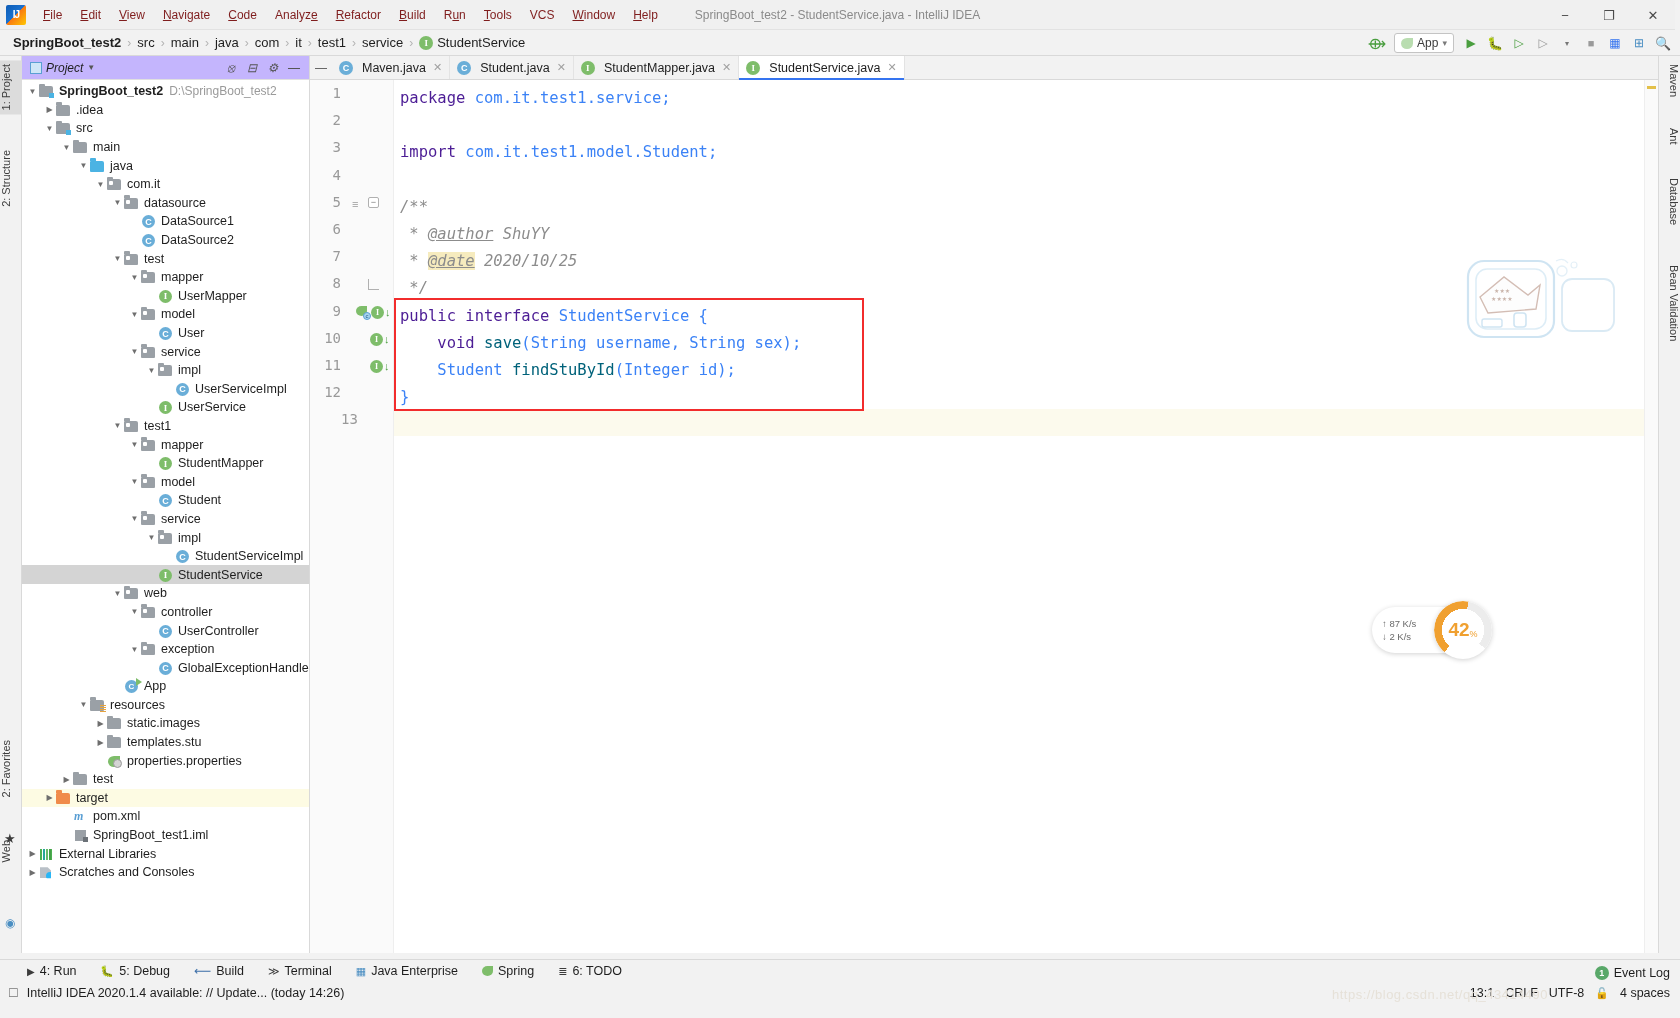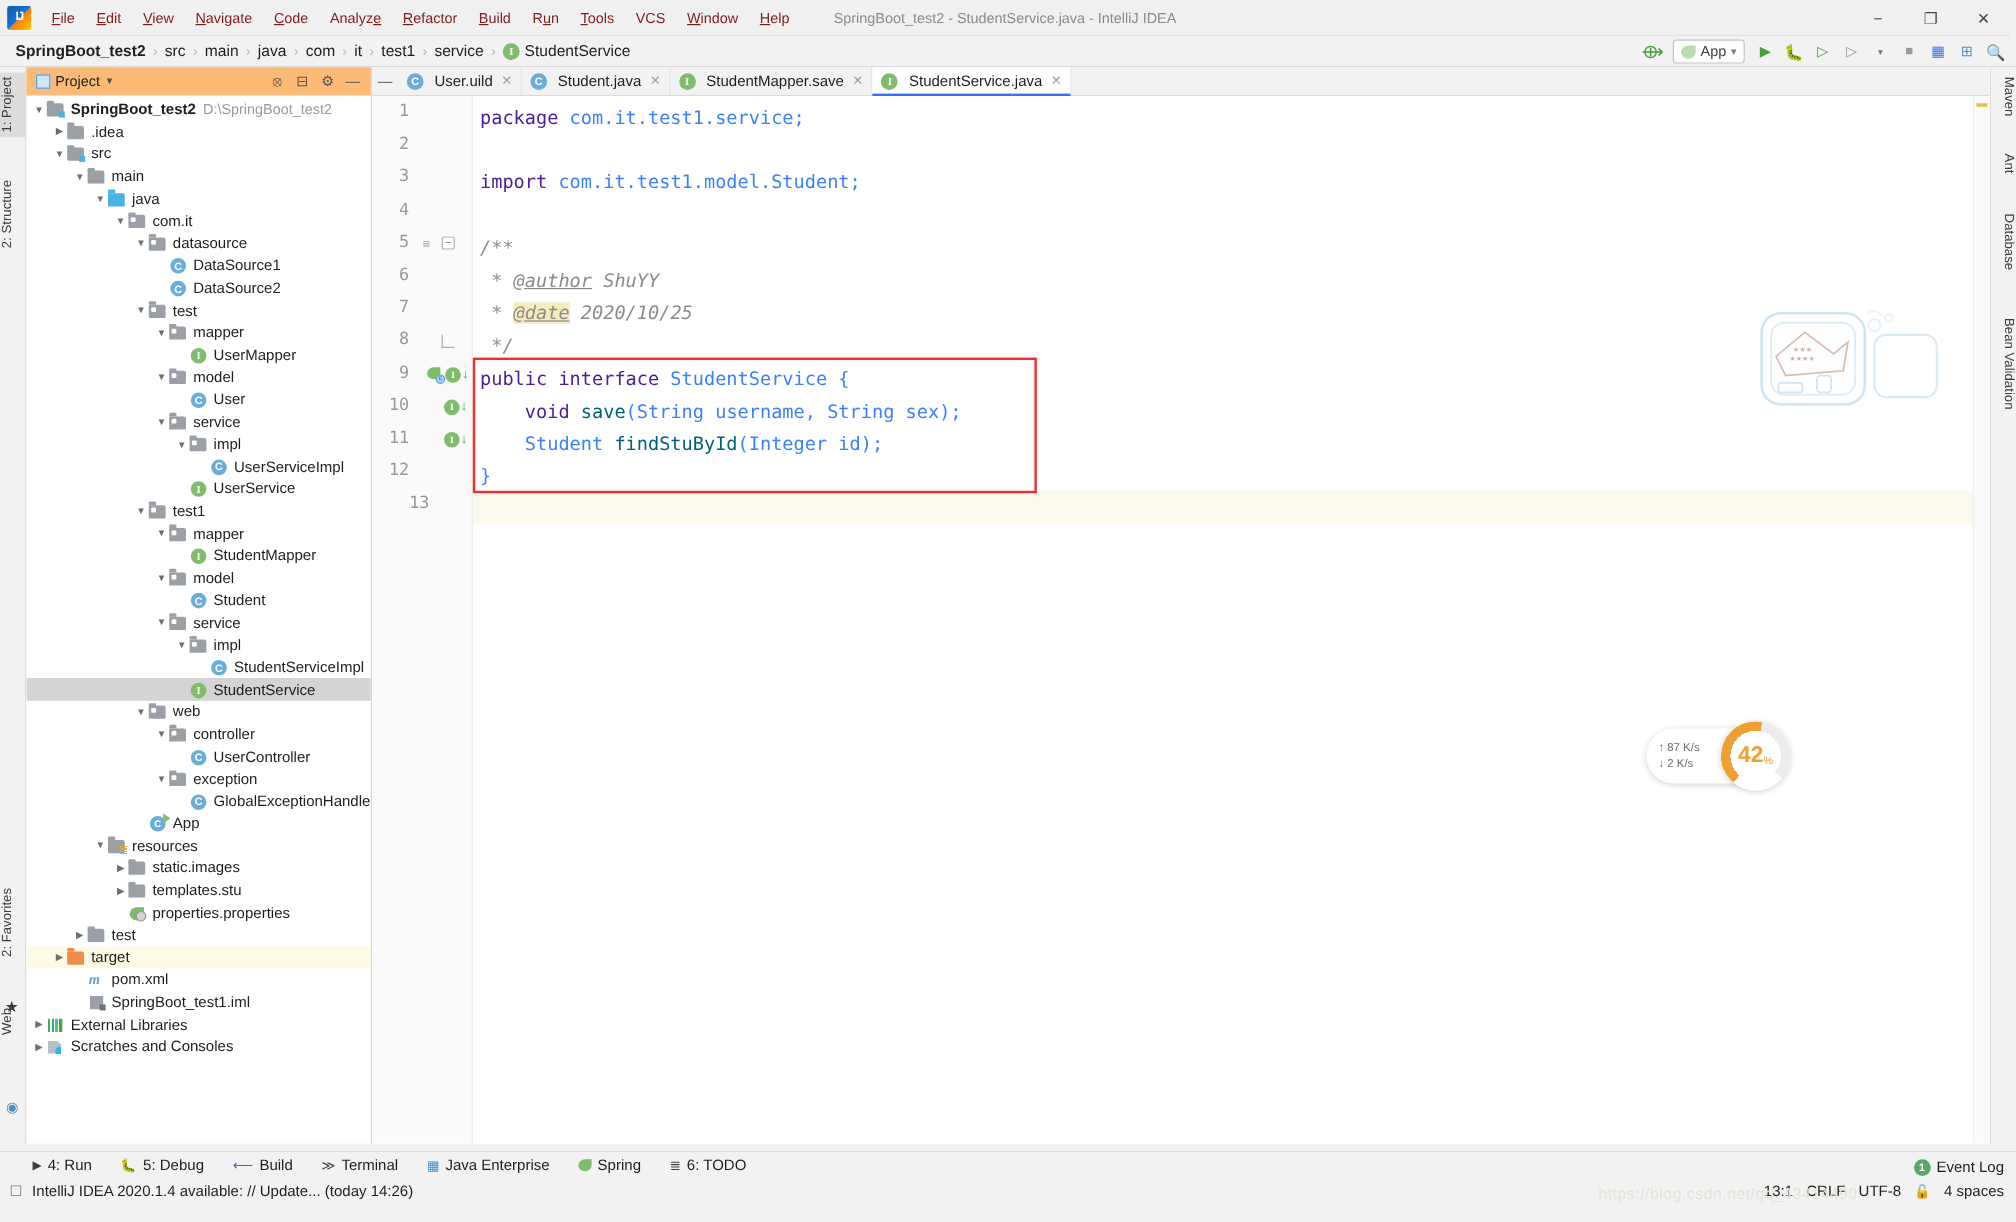--- a/index.html
+++ b/index.html
@@ -103,22 +103,22 @@
     padding:4px 0; cursor:default;
   }
 
   
   .project-panel{
     position:absolute; left:22px; top:56px; width:288px; height:897px;
     background:#fff; border-right:1px solid #d9d9d9;
     display:flex; flex-direction:column;
   }
   .panel-header{
-    height:24px; background:#fdba74; border-bottom:1px solid #e0e0e0;
-    display:flex; align-items:center; padding:0 4px; flex:0 0 24px;
+    height:24px; background:#c4b5fd; border-bottom:1px solid #e0e0e0;
+    display:flex; align-items:center; padding:0 4px; flex:0 0 24px;font-style:italic;
   }
   .panel-title{ display:flex; align-items:center; gap:4px; font-size:12px; padding-left:4px;}
   .blue-sq{ width:12px; height:12px; border:1.5px solid #5a9fd4; background:#cfe6f7; }
   .caret-dn{ font-size:8px; color:#555; }
   .panel-header-actions{ margin-left:auto; display:flex; align-items:center; gap:3px; padding-right:2px;}
   .pha{ width:18px; height:18px; display:flex; align-items:center; justify-content:center; color:#555; font-size:12px; cursor:default;}
   .tree{ flex:1; overflow:hidden; padding-top:2px; position:relative; }
   .row{
     height:18.6px; display:flex; align-items:center; white-space:nowrap;
     font-size:12.5px; cursor:default; padding-right:4px;
@@ -806,33 +806,33 @@
         </div>
       </div>
   </div>
 
   <div class="editor-area">
     <div class="tabbar">
       <div class="tab-collapse">—</div>
 
       <div class="tab">
         <span class="icon-c">C</span>
-        <span>User.uild</span>
+        <span>Maven.java</span>
         <span class="x">✕</span>
       </div>
 
       <div class="tab">
         <span class="icon-c">C</span>
         <span>Student.java</span>
         <span class="x">✕</span>
       </div>
 
       <div class="tab">
         <span class="icon-i">I</span>
-        <span>StudentMapper.save</span>
+        <span>StudentMapper.java</span>
         <span class="x">✕</span>
       </div>
 
       <div class="tab active">
         <span class="icon-i">I</span>
         <span>StudentService.java</span>
         <span class="x">✕</span>
       </div>
     </div>
 

